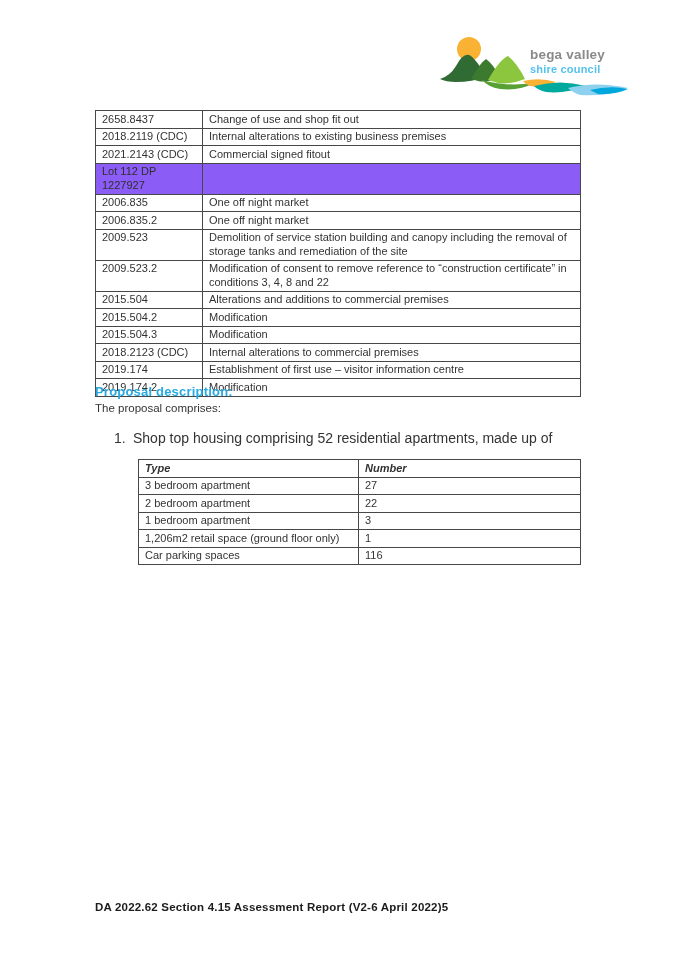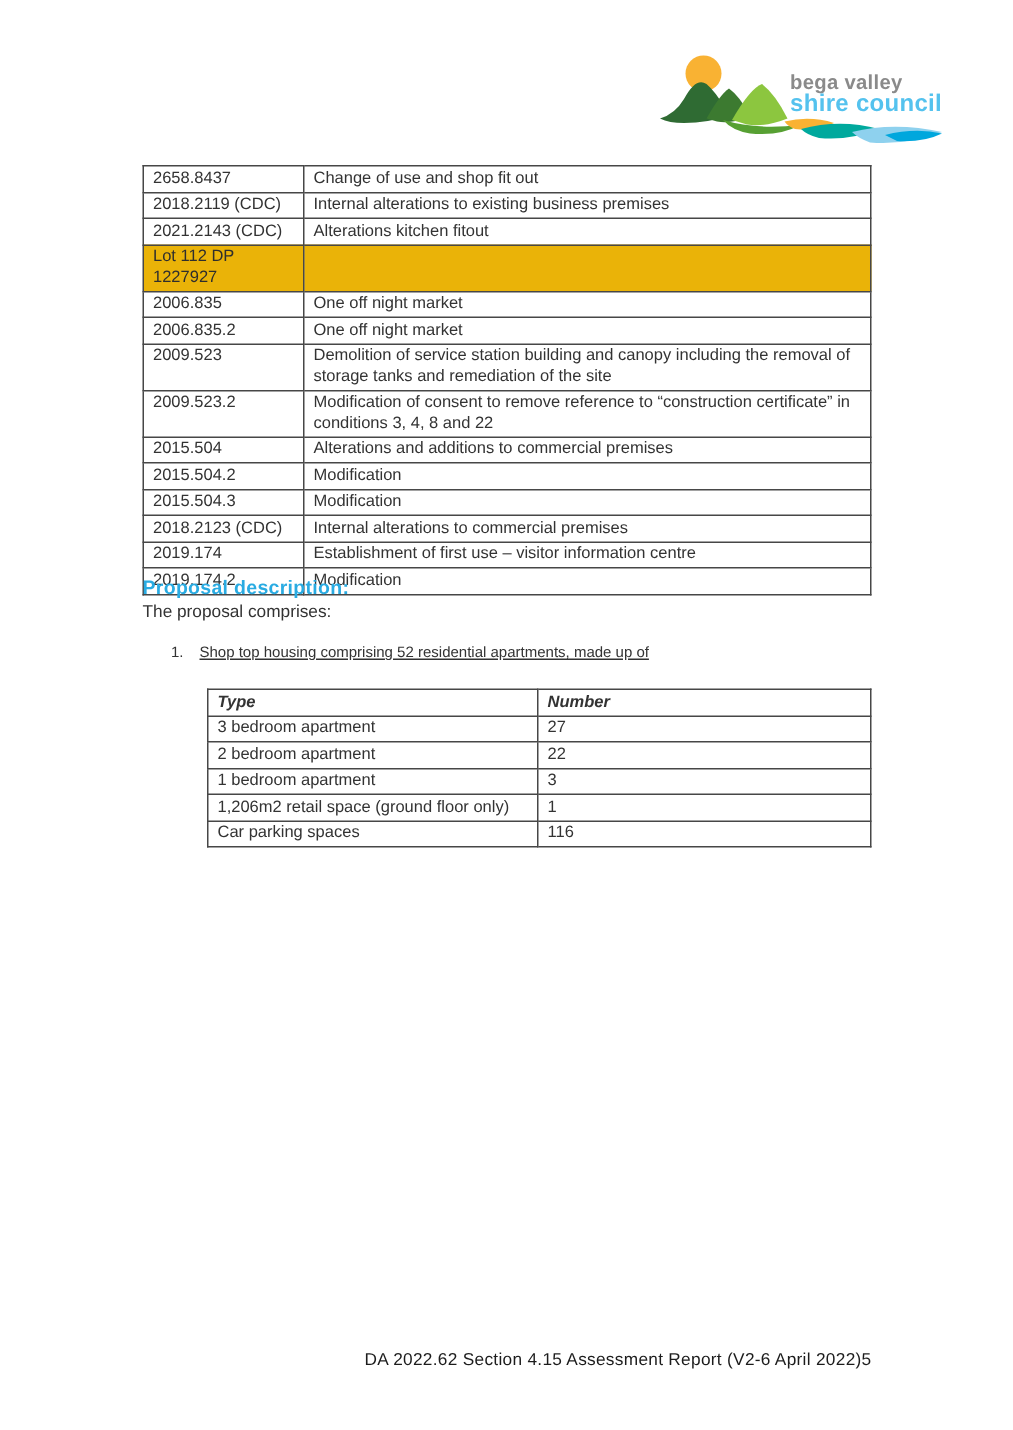--- a/index.html
+++ b/index.html
@@ -12,48 +12,48 @@
     color:#383838;
     overflow:hidden;
   }
 
   
   .logo { position:absolute; left:438px; top:34px; width:192px; height:64px; }
   .logo svg { position:absolute; left:0; top:0; }
   .logo-text { position:absolute; top:13px; right:2px; text-align:left; line-height:15px;
                font-weight:bold; letter-spacing:.2px; }
   .logo-line1 { font-size:13.5px; color:#8a8a8a; padding-right:23px; }
-  .logo-line2 { font-size:16px; color:#54c2ee; }
+  .logo-line2 { font-size:11px; color:#54c2ee; }
 
   
   table { border-collapse:collapse; }
   .t1 { position:absolute; left:95px; top:110px; width:486px;
         font-size:11px; line-height:13.5px; color:#333333; }
   .t1 td { border:1px solid #474747; padding:1.5px 6px; vertical-align:top; }
   .t1 .c1 { width:107px; }
-  .t1 tr.row-section td { background:#eab308; color:#2e2e2e; }
+  .t1 tr.row-section td { background:#8b5cf6; color:#2e2e2e; }
 
   
   .section-heading { position:absolute; left:95px; top:384px;
         font-size:13px; font-weight:bold; color:#29abe2; letter-spacing:.2px; }
   .section-intro { position:absolute; left:95px; top:402px; font-size:11.5px; color:#333333;text-align:center; }
-  .list-item { position:absolute; left:114px; top:430px; font-size:10px; color:#333333;text-decoration:underline; }
+  .list-item { position:absolute; left:114px; top:430px; font-size:14px; color:#333333; }
   .list-num { display:inline-block; width:19px; }
 
   
   .t2 { position:absolute; left:138px; top:459px; width:443px;
         font-size:11px; line-height:13.5px; color:#333333; table-layout:fixed; }
   .t2 td, .t2 th { border:1px solid #474747; padding:1.5px 6px; vertical-align:top; text-align:left; }
   .t2 .c1 { width:220px; }
   .t2 th { font-weight:bold; font-style:italic; }
 
   
   .footer { position:absolute; left:95px; top:901px; width:486px;
-        display:flex; justify-content:flex-end;
-        font-size:11.5px; font-weight:normal; color:#1c1c1c; letter-spacing:.2px; }
+        display:flex; justify-content:flex-start;
+        font-size:11.5px; font-weight:bold; color:#1c1c1c; letter-spacing:.2px; }
 </style>
 </head>
 <body>
 
 <div class="page">
 
   <div class="logo">
     <svg width="192" height="64" viewBox="0 0 192 64" aria-hidden="true">
       <circle cx="31" cy="15" r="12" fill="#f9b233"></circle>
       <path d="M2,45 Q12,42 18,32 Q26,17 33,22 Q39,27 46,39 L48,43 Q34,48 18,48 Q8,48 2,45 Z" fill="#2f6b33"></path>
@@ -76,21 +76,21 @@
       <tr>
         <td class="c1">2658.8437</td>
         <td>Change of use and shop fit out</td>
       </tr>
       <tr>
         <td class="c1">2018.2119 (CDC)</td>
         <td>Internal alterations to existing business premises</td>
       </tr>
       <tr>
         <td class="c1">2021.2143 (CDC)</td>
-        <td>Alterations kitchen fitout</td>
+        <td>Commercial signed fitout</td>
       </tr>
       <tr class="row-section">
         <td class="c1">Lot 112 DP 1227927</td>
         <td></td>
       </tr>
       <tr>
         <td class="c1">2006.835</td>
         <td>One off night market</td>
       </tr>
       <tr>

